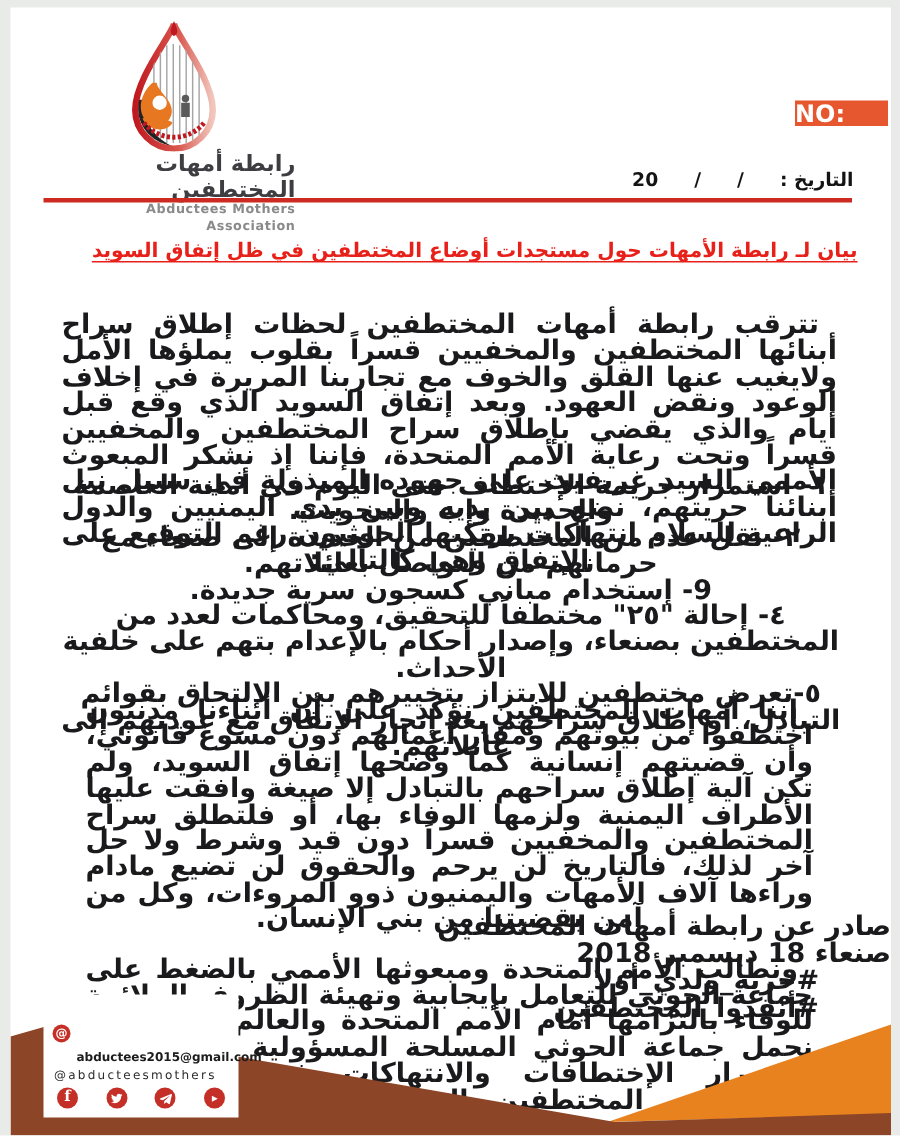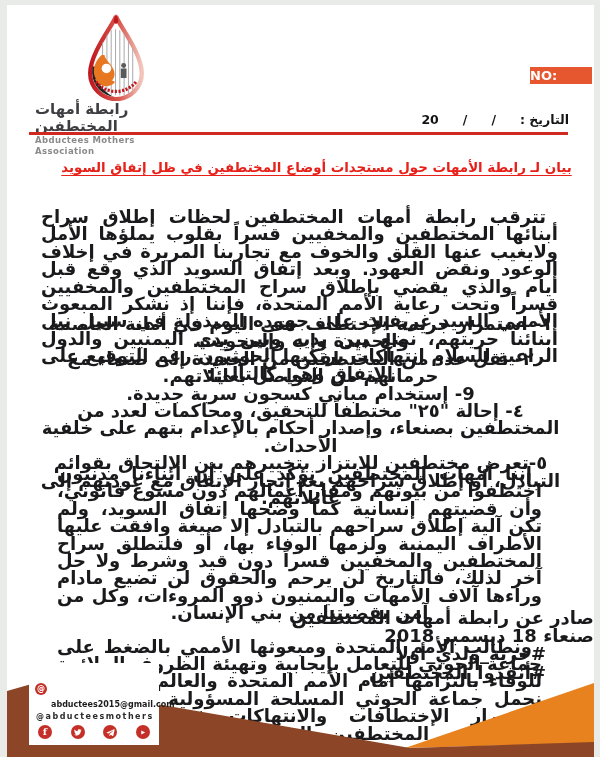--- a/index.html
+++ b/index.html
@@ -6,27 +6,27 @@
   body{
     width:600px;height:757px;position:relative;overflow:hidden;
     background:#e9ebe9;
     font-family:"DejaVu Sans",sans-serif;
   }
   .page{
     position:absolute;left:7px;top:5px;right:6px;bottom:0;
     background:#ffffff;direction:rtl;
   }
   
-  .logo-block{position:absolute;top:8px;left:28px;width:162px;text-align:left;direction:rtl;}
+  .logo-block{position:absolute;top:8px;left:28px;width:162px;text-align:right;direction:rtl;}
   .logo-drop{display:block;margin:0 auto;}
   .logo-name-ar{font-size:15px;font-weight:700;color:#3e3e42;letter-spacing:0;line-height:17px;}
   .logo-name-en{font-size:8.5px;font-weight:700;color:#8a8a8a;letter-spacing:.4px;line-height:11px;}
   .no-box{
     position:absolute;top:62px;right:2px;width:62px;height:17px;
-    background:#e7572f;color:#fff;font-size:13px;font-weight:700;
+    background:#e7572f;color:#fff;font-size:16px;font-weight:700;
     line-height:17px;padding-right:6px;box-sizing:border-box;direction:ltr;text-align:left;
   }
   .date-row{
     position:absolute;top:107px;right:25px;direction:rtl;
     display:flex;align-items:center;gap:24px;
     font-size:12.5px;font-weight:700;color:#141414;
   }
   .header-divider{position:absolute;top:127px;left:22px;right:26px;height:3px;background:#ce2a21;}
   
   .stmt-title{
@@ -53,21 +53,21 @@
     position:absolute;left:22px;bottom:12px;width:130px;background:#fff;
     padding:5px 6px 6px;box-sizing:border-box;direction:ltr;
     display:flex;flex-direction:column;gap:3px;
   }
   .email-row{display:flex;align-items:center;gap:4px;}
   .email-badge{
     width:12px;height:12px;border-radius:50%;background:#c43027;color:#fff;
     font-size:8px;font-weight:700;line-height:12px;text-align:center;flex:0 0 12px;
   }
   .email-text{font-size:8px;font-weight:700;color:#1c1c1c;white-space:nowrap;margin-top:32px;}
-  .handle-row{font-size:8px;font-weight:700;color:#2c2c2c;letter-spacing:1.5px;padding-left:1px;white-space:nowrap;}
+  .handle-row{font-size:8px;font-weight:400;color:#2c2c2c;letter-spacing:1.5px;padding-left:1px;white-space:nowrap;}
   .icons-row{display:flex;justify-content:space-between;padding:1px 3px 0;}
   .soc{
     width:14px;height:14px;border-radius:50%;background:#c43027;
     display:flex;align-items:center;justify-content:center;
   }
   .soc svg{display:block;}
   .soc .f-glyph{color:#fff;font-family:"DejaVu Serif",serif;font-weight:700;font-size:10px;line-height:14px;}
 </style>
 </head>
 <body>

